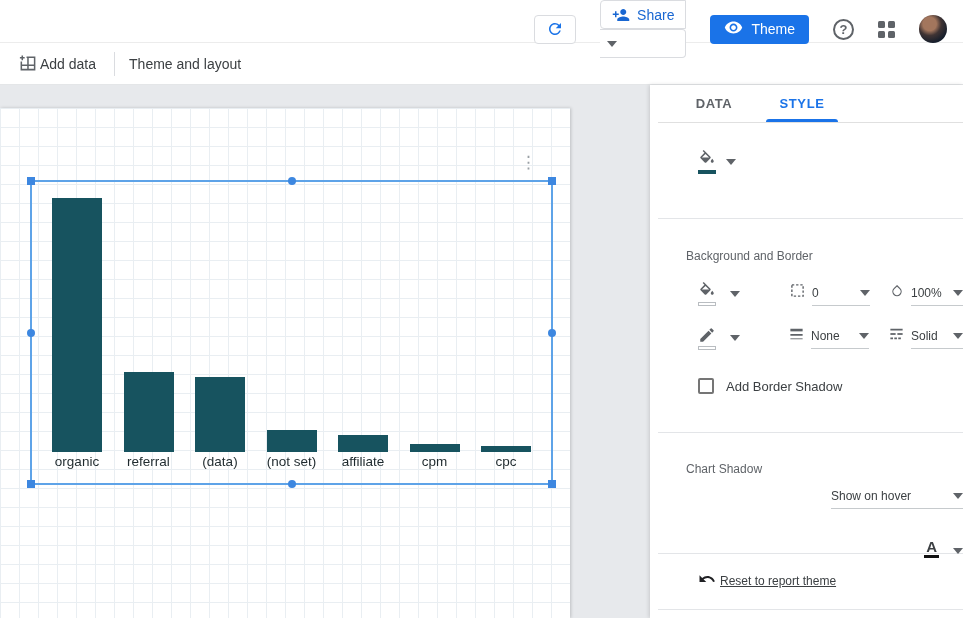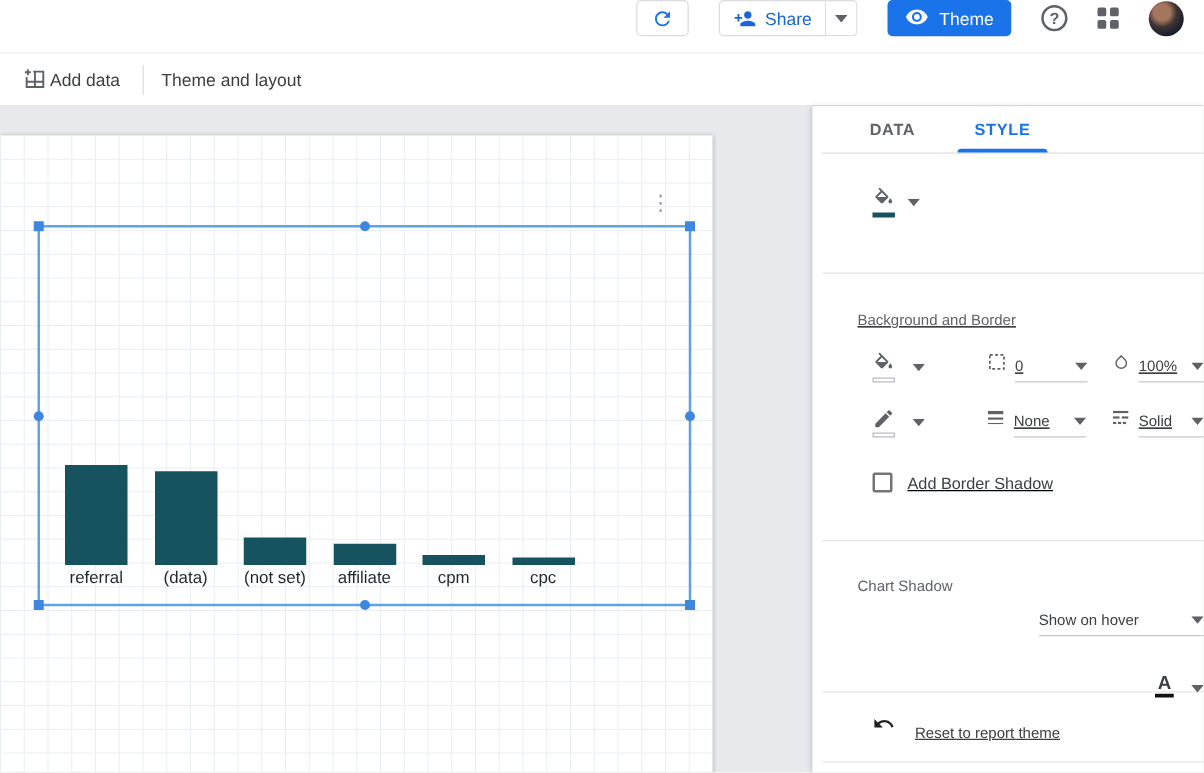--- a/index.html
+++ b/index.html
@@ -5,21 +5,21 @@
   * { margin:0; padding:0; box-sizing:border-box; }
   html,body { width:963px; height:618px; overflow:hidden; background:#fff;
     font-family:"Liberation Sans", sans-serif; }
 
   
   .topbar { height:43px; display:flex; align-items:flex-start; border-bottom:1px solid #ececec; background:#fff; }
   .topbar-right { margin-left:auto; display:flex; align-items:center; gap:24px; padding-right:16px; }
   .btn { height:29px; display:inline-flex; align-items:center; gap:7px; padding:0 11px;
     border:1px solid #dadce0; border-radius:4px; background:#fff; font-size:14px; cursor:pointer; }
   .btn svg { display:block; }
-  .split { display:inline-flex; }
+  .split { display:inline-flex;flex-direction:column; }
   .split .btn.main { border-radius:4px 0 0 4px; color:#1967d2; }
   .split .btn.arrow { border-radius:0 4px 4px 0; border-left:none; padding:0 7px; }
   .btn-view { height:29px; display:inline-flex; align-items:center; gap:8px; padding:0 14px;
     background:#1a73e8; color:#fff; border:none; border-radius:4px; font-size:14px; cursor:pointer; }
   .icon-help { width:21px; height:21px; border-radius:50%; border:2px solid #5f6368; color:#5f6368;
     font-size:13px; font-weight:bold; display:flex; align-items:center; justify-content:center; cursor:pointer; }
   .icon-grid { display:grid; grid-template-columns:7px 7px; grid-gap:3px; cursor:pointer; }
   .icon-grid span { width:7px; height:7px; background:#5f6368; border-radius:1.5px; }
   .avatar { width:28px; height:28px; border-radius:50%; cursor:pointer;
     background:radial-gradient(circle at 38% 32%, #a3765d 0 26%, #403434 45%, #141d2b 75%); }
@@ -61,21 +61,21 @@
     font-weight:bold; letter-spacing:.6px; color:#5f6368; cursor:pointer; position:relative; }
   .tab.active { color:#1a73e8; }
   .tab.active::after { content:""; position:absolute; left:8px; right:8px; bottom:0; height:3px;
     background:#1a73e8; border-radius:3px 3px 0 0; }
 
   .sec { padding-left:28px; }
   .sec-title { font-size:12px; color:#5f6368; }
   .divider { height:1px; background:#e3e5e8; }
 
   .sec1 { height:95px; padding-top:14px; }
-  .sec2 { height:213px; padding-top:30px;text-decoration:underline; }
+  .sec2 { height:213px; padding-top:30px; }
   .sec3 { height:120px; padding-top:29px; }
   .sec-footer { height:55px; padding-top:16px; }
 
   .control-row { display:flex; align-items:center; }
   .icon-btn { display:inline-flex; flex-direction:column; align-items:center; cursor:pointer; }
   .color-underbar { width:18px; height:4px; margin-top:2px; border:1px solid #b9bdc1; background:#fff; }
   .color-underbar.filled { border:none; }
   .caret { width:10px; height:6px; display:block; }
   .caret path { fill:#5f6368; }
   .caret-btn { padding:4px 0 4px 10px; cursor:pointer; display:inline-flex; }
@@ -97,21 +97,21 @@
 
   .checkbox-row { margin-top:24px; display:flex; align-items:center; gap:12px; margin-left:12px; cursor:pointer; }
   .checkbox { width:16px; height:16px; border:2px solid #757575; border-radius:2px; background:#fff; }
   .checkbox-label { font-size:13px; color:#3c4043; }
 
   .header-row { margin-top:13px; display:flex; align-items:flex-end; gap:30px;flex-direction:column; }
   .dd-hover { width:132px; }
   .font-color { display:inline-flex; align-items:flex-end; gap:10px; cursor:pointer; }
   .font-a { font-size:15px; font-weight:bold; color:#3c4043; line-height:15px; border-bottom:3px solid #111; padding:0 2px 1px; }
 
-  .reset-row { display:flex; align-items:flex-end; gap:16px; margin-left:12px; cursor:pointer; }
+  .reset-row { display:flex; align-items:center; gap:4px; margin-left:12px; cursor:pointer; }
   .reset-link { font-size:12px; color:#3c4043; text-decoration:underline; }
 </style>
 </head>
 <body>
 
 <div class="topbar">
   <div class="topbar-right">
     <button class="btn">
       <span>
         <svg width="18" height="18" viewBox="0 0 24 24">
@@ -189,20 +189,24 @@
       <div class="handle h-tr"></div>
       <div class="handle h-bl"></div>
       <div class="handle h-br"></div>
       <div class="handle round h-t"></div>
       <div class="handle round h-b"></div>
       <div class="handle round h-l"></div>
       <div class="handle round h-r"></div>
 
       <div class="bars-row">
           <div class="bar-group">
+            <div class="bar" style="height: 254px; background: rgb(23, 83, 95);"></div>
+            <div class="bar-label">organic</div>
+          </div>
+          <div class="bar-group">
             <div class="bar" style="height: 80px; background: rgb(23, 83, 95);"></div>
             <div class="bar-label">referral</div>
           </div>
           <div class="bar-group">
             <div class="bar" style="height: 75px; background: rgb(23, 83, 95);"></div>
             <div class="bar-label">(data)</div>
           </div>
           <div class="bar-group">
             <div class="bar" style="height: 22px; background: rgb(23, 83, 95);"></div>
             <div class="bar-label">(not set)</div>

